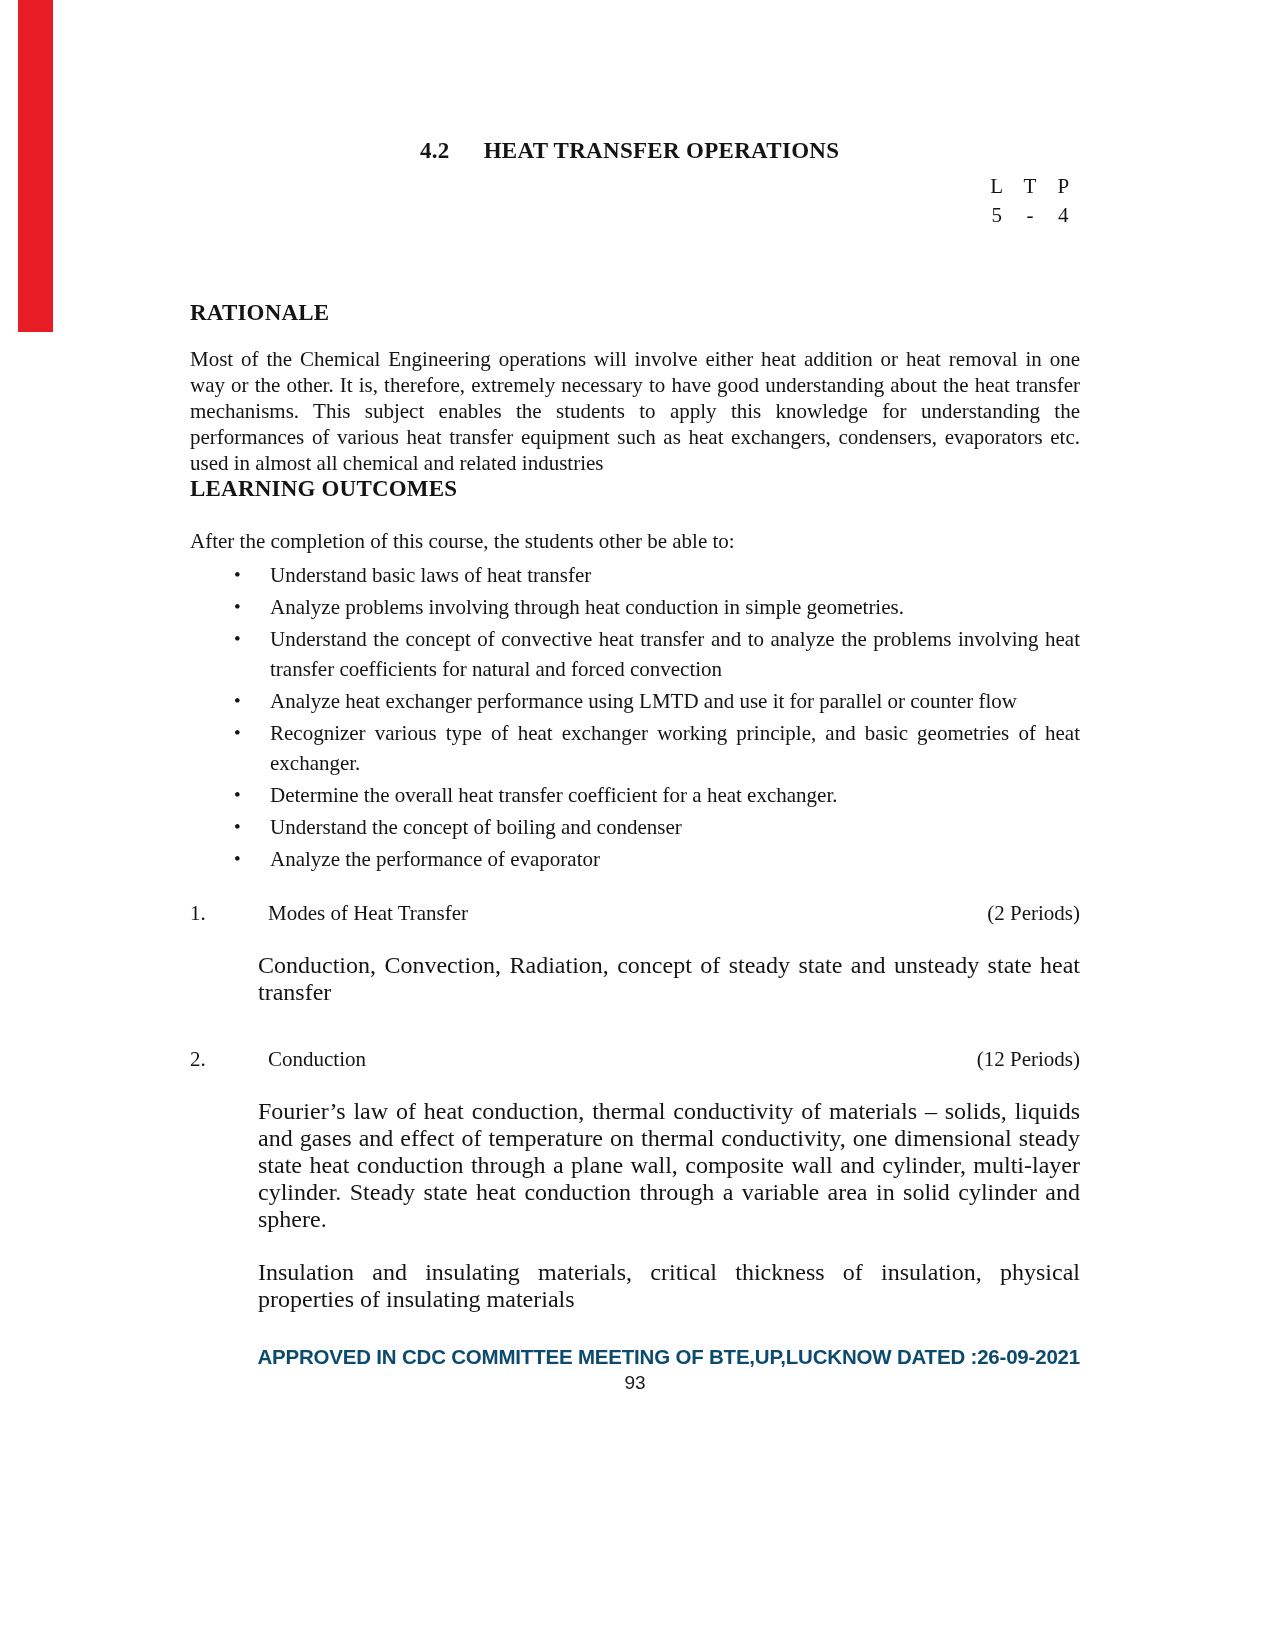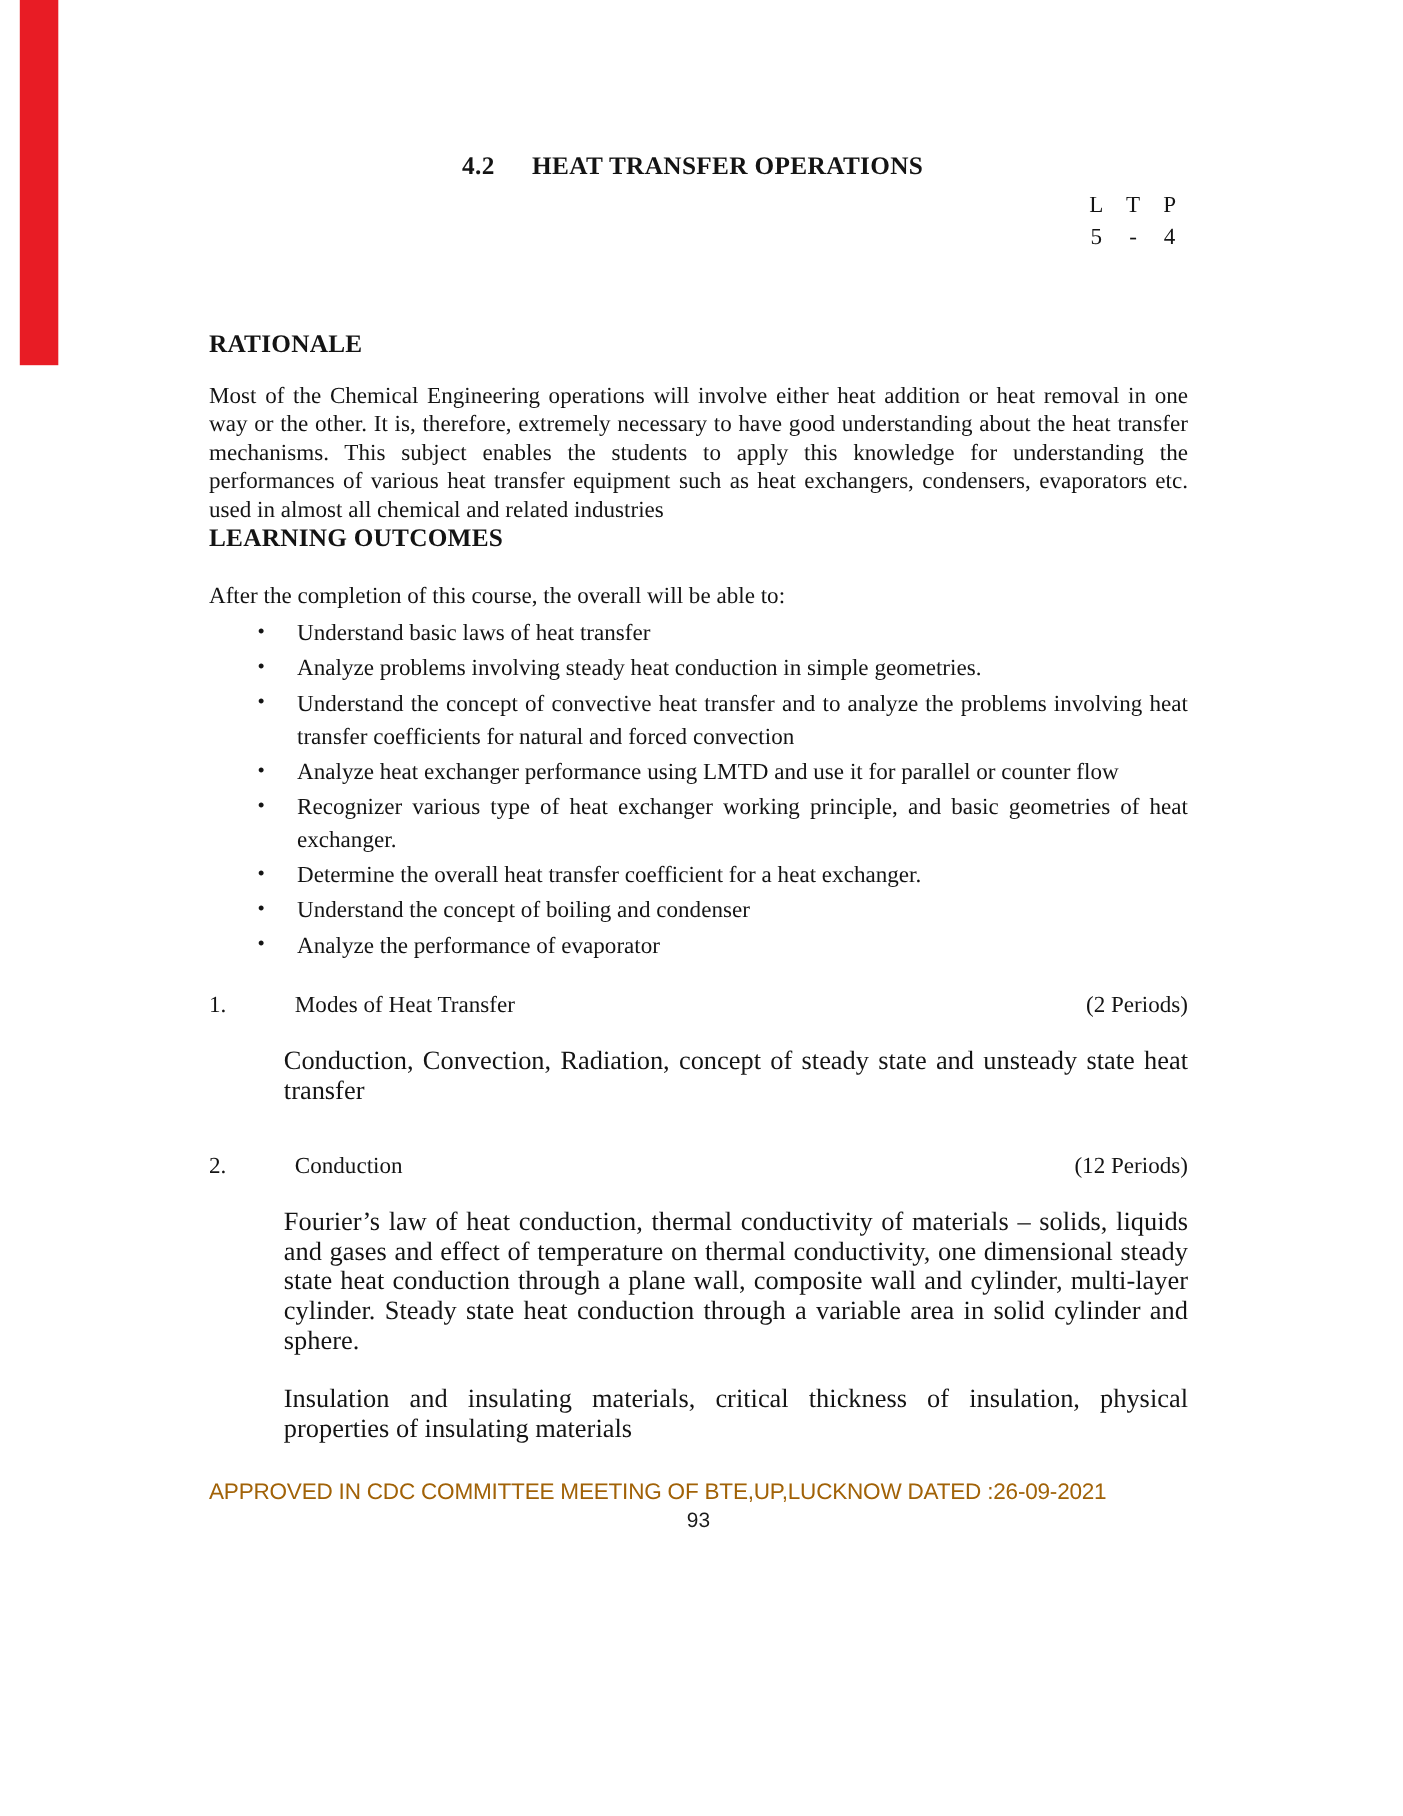--- a/index.html
+++ b/index.html
@@ -95,25 +95,26 @@
   .item-para {
     margin-left: 68px;
     margin-top: 26px;
     font-size: 24px;
     line-height: 27px;
     text-align: justify;
   }
   .mt2 { margin-top: 40px; }
   .footer {
     margin-top: 32px;
-    text-align: left;
+    text-align: right;
     font-family: "Liberation Sans", "DejaVu Sans", sans-serif;
     font-size: 20.5px;
     letter-spacing: -0.2px;
-    color: #a16207;
+    color: #0c4a6e;
+    font-weight: bold;
   }
   .page-num {
     margin-top: 3px;
     text-align: center;
     font-family: "Liberation Sans", "DejaVu Sans", sans-serif;
     font-size: 19px;
     color: #1a1a1a;
   }
 </style>
 </head>
@@ -139,30 +140,30 @@
         <span>5</span>
         <span>-</span>
         <span>4</span>
       </div>
     </div>
 
     <div class="heading h-rationale">RATIONALE</div>
     <div class="para">Most of the Chemical Engineering operations will involve either heat addition or heat removal in one way or the other. It is, therefore, extremely necessary to have good understanding about the heat transfer mechanisms.   This subject enables the students to apply this knowledge for understanding the performances of various heat transfer equipment such as heat exchangers, condensers, evaporators etc. used in almost all chemical and related industries</div>
 
     <div class="heading h-outcomes">LEARNING OUTCOMES</div>
-    <div class="intro-line">After the completion of this course, the overall will be able to:</div>
+    <div class="intro-line">After the completion of this course, the students other be able to:</div>
 
     <div class="bullets">
       <div class="bullet">
         <span class="dot">•</span>
         <span class="btxt">Understand basic laws of heat  transfer</span>
       </div>
       <div class="bullet">
         <span class="dot">•</span>
-        <span class="btxt">Analyze problems involving steady heat conduction in simple geometries.</span>
+        <span class="btxt">Analyze problems involving through heat conduction in simple geometries.</span>
       </div>
       <div class="bullet">
         <span class="dot">•</span>
         <span class="btxt">Understand the concept of convective heat transfer and to analyze the problems involving heat transfer coefficients for natural and forced convection</span>
       </div>
       <div class="bullet">
         <span class="dot">•</span>
         <span class="btxt">Analyze  heat exchanger performance using LMTD and use it for parallel or counter flow</span>
       </div>
       <div class="bullet">

